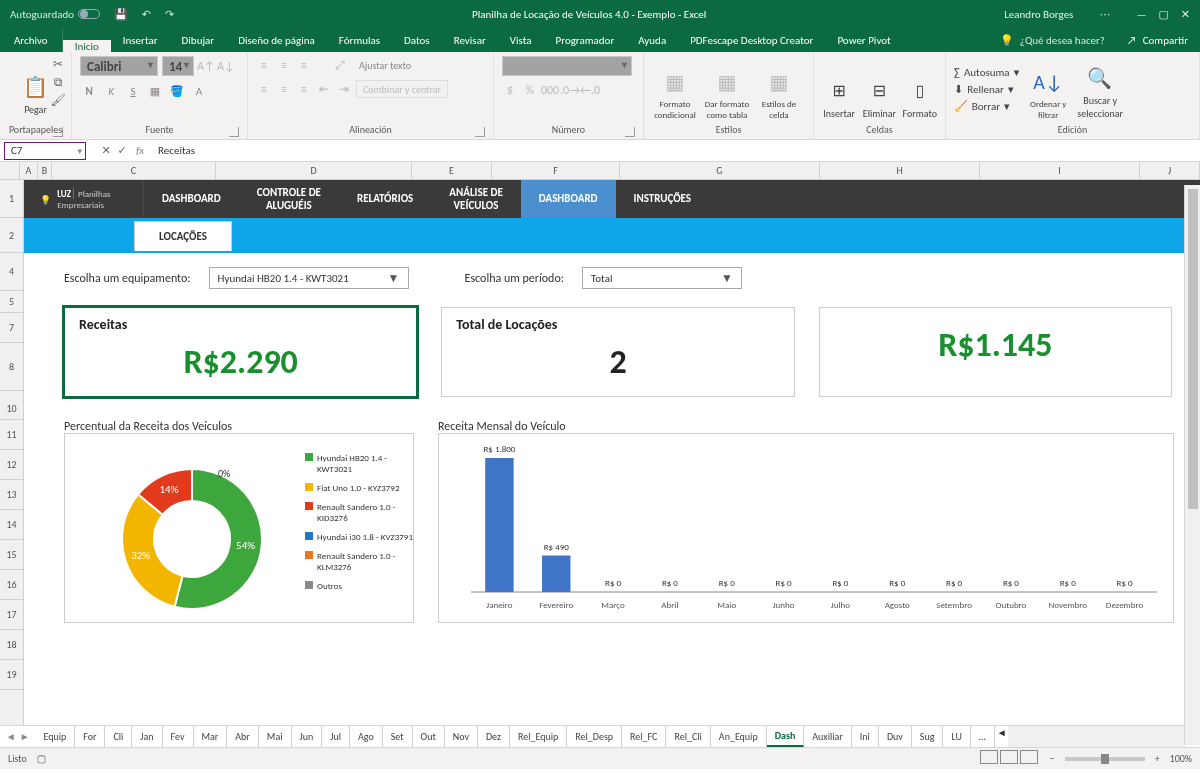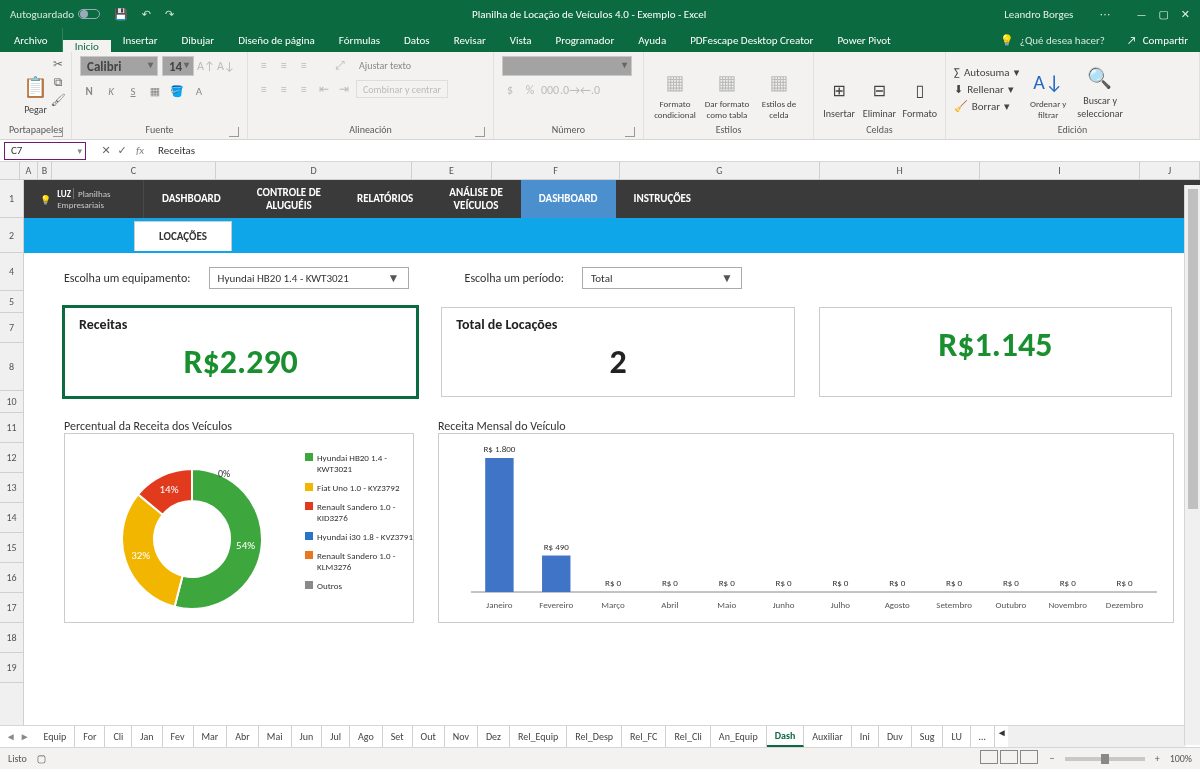--- a/index.html
+++ b/index.html
@@ -312,21 +312,21 @@
 </div>
 
 <div class="gridwrap">
   <div class="rowhdrs" id="rowhdrs">
       <div class="rh" style="height: 38px;">1</div>
       <div class="rh" style="height: 35px;">2</div>
       <div class="rh" style="height: 38px;">4</div>
       <div class="rh" style="height: 22px;">5</div>
       <div class="rh" style="height: 30px;">7</div>
       <div class="rh" style="height: 48px;">8</div>
-      <div class="rh" style="height: 22px;">10</div>
+      <div class="rh" style="height: 22px; margin-top: 7px;">10</div>
       <div class="rh" style="height: 30px;">11</div>
       <div class="rh" style="height: 30px;">12</div>
       <div class="rh" style="height: 30px;">13</div>
       <div class="rh" style="height: 30px;">14</div>
       <div class="rh" style="height: 30px;">15</div>
       <div class="rh" style="height: 30px;">16</div>
       <div class="rh" style="height: 30px;">17</div>
       <div class="rh" style="height: 30px;">18</div>
       <div class="rh" style="height: 30px;">19</div>
     </div>

